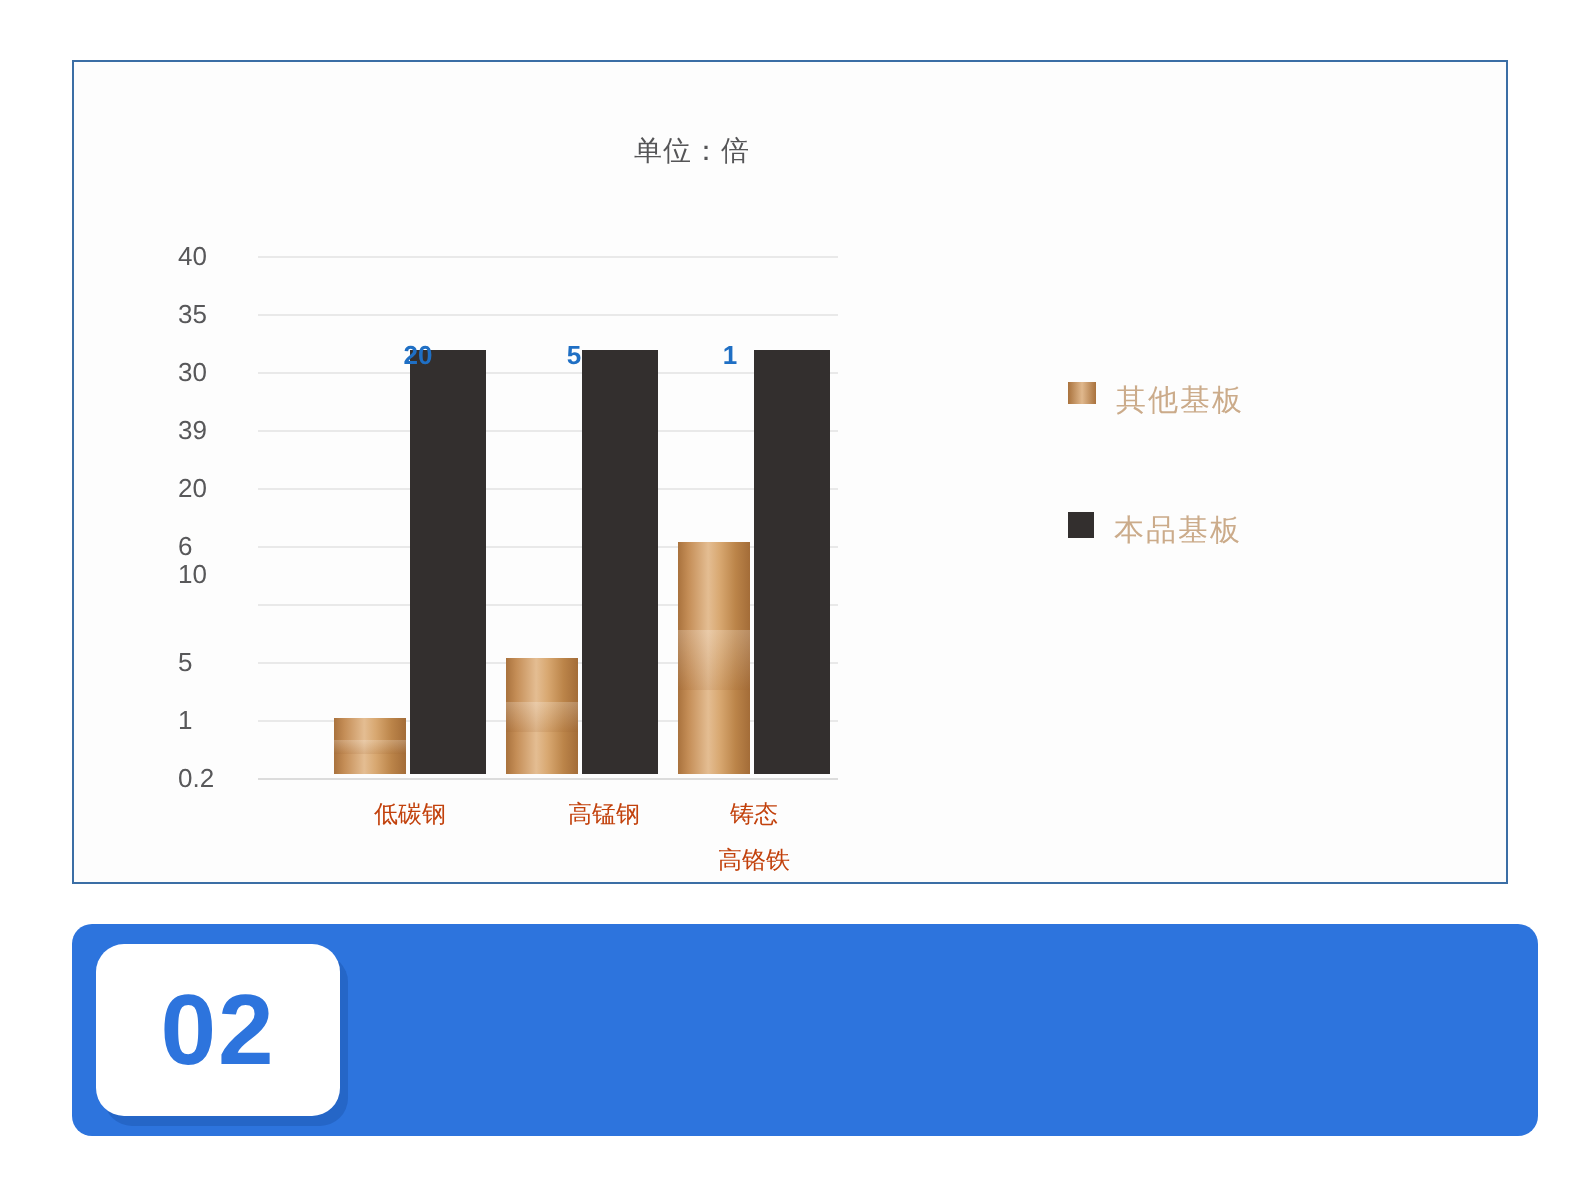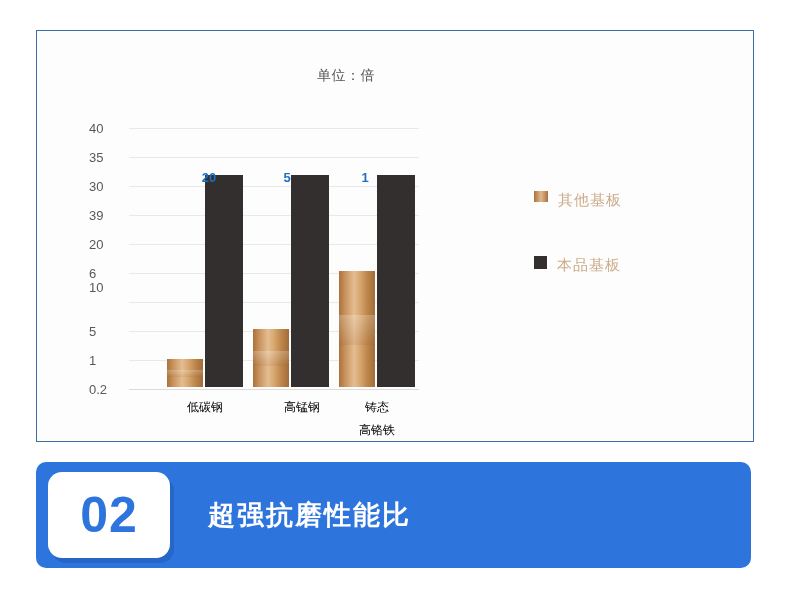--- a/index.html
+++ b/index.html
@@ -83,21 +83,21 @@
     font-size:13px;
     font-weight:bold;
     color:#1f6fc4;
     text-align:center;
     transform:translateX(-50%);
   }
 
   .cat-label{
     position:absolute;
     font-size:12px;
-    color:#000000;
+    color:#c2410c;
     text-align:center;
     transform:translateX(-50%);
     line-height:20px;
     white-space:nowrap;
   }
 
   
   .legend-item{
     position:absolute;
     display:flex;
@@ -120,20 +120,21 @@
     letter-spacing:1px;
   }
 
   
   #banner{
     position:absolute;
     left:36px;top:462px;
     width:715px;height:106px;
     background:#2d74dd;
     border-radius:10px;
+    padding-left:18px;
   }
   #number-box{
     position:absolute;
     left:12px;top:10px;
     width:122px;height:86px;
     background:#ffffff;
     border-radius:14px;
     box-shadow:4px 5px 0 rgba(20,70,150,.30);
     display:flex;align-items:center;justify-content:center;
   }
@@ -209,14 +210,13 @@
       <span class="legend-text">本品基板</span>
     </div>
 
   </div>
 </div>
 
 <div id="banner">
   <div id="number-box">
     <span id="number-text">02</span>
   </div>
-  <div id="banner-title">超强抗磨性能比</div>
 </div>
 
 </body></html>

